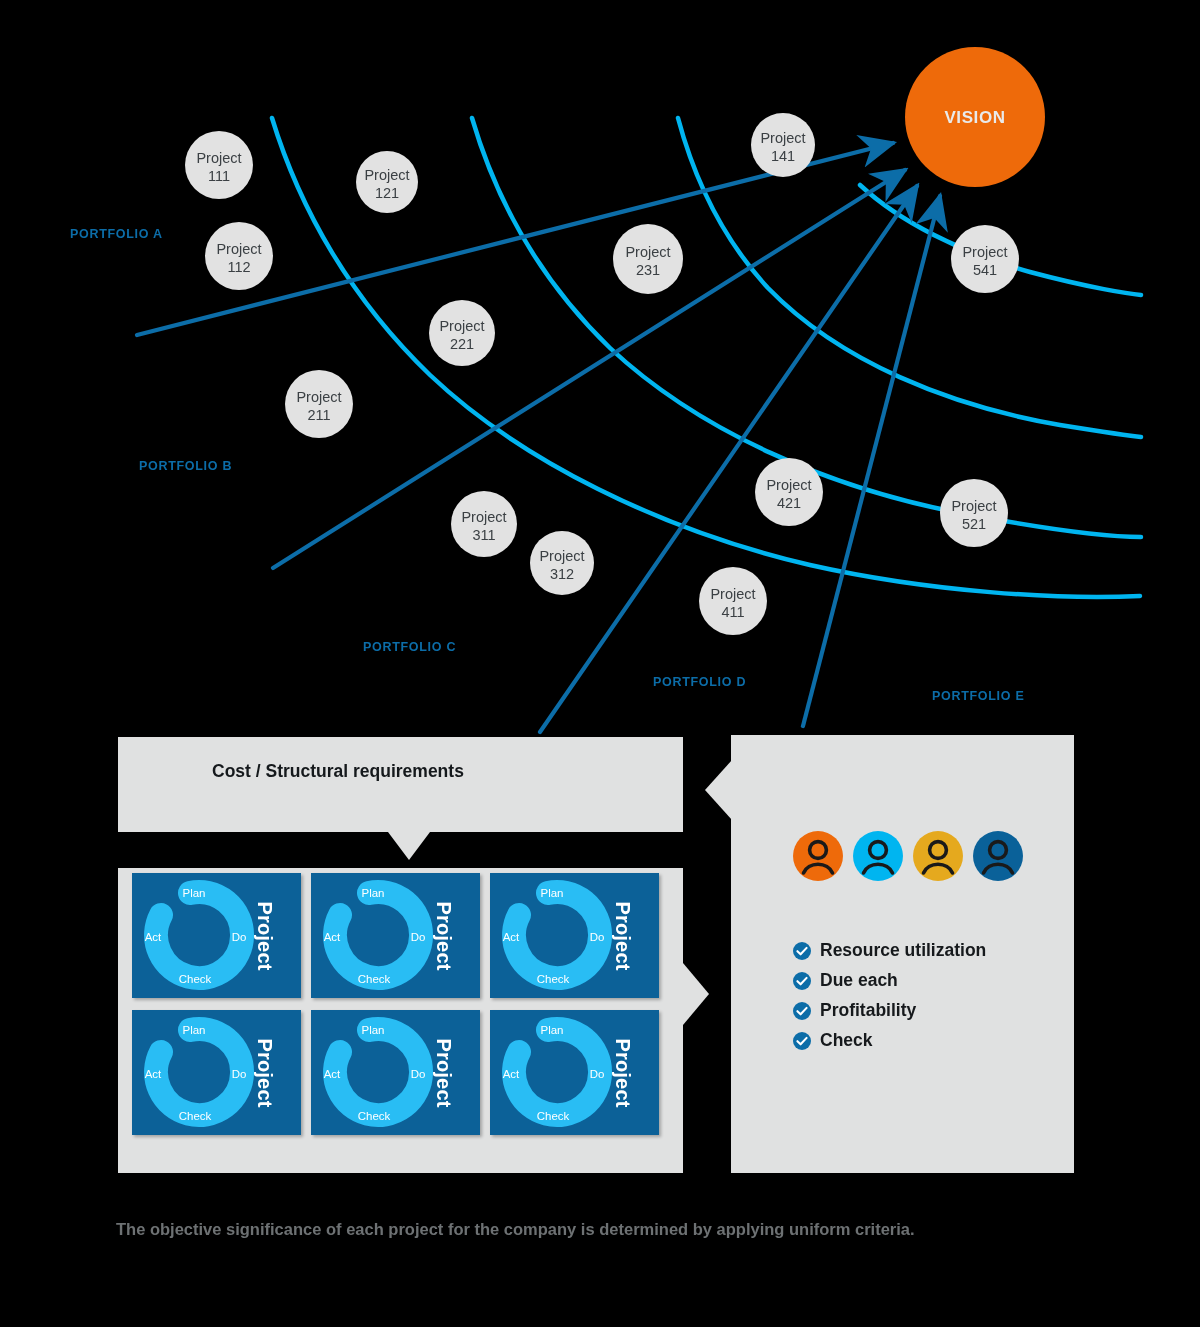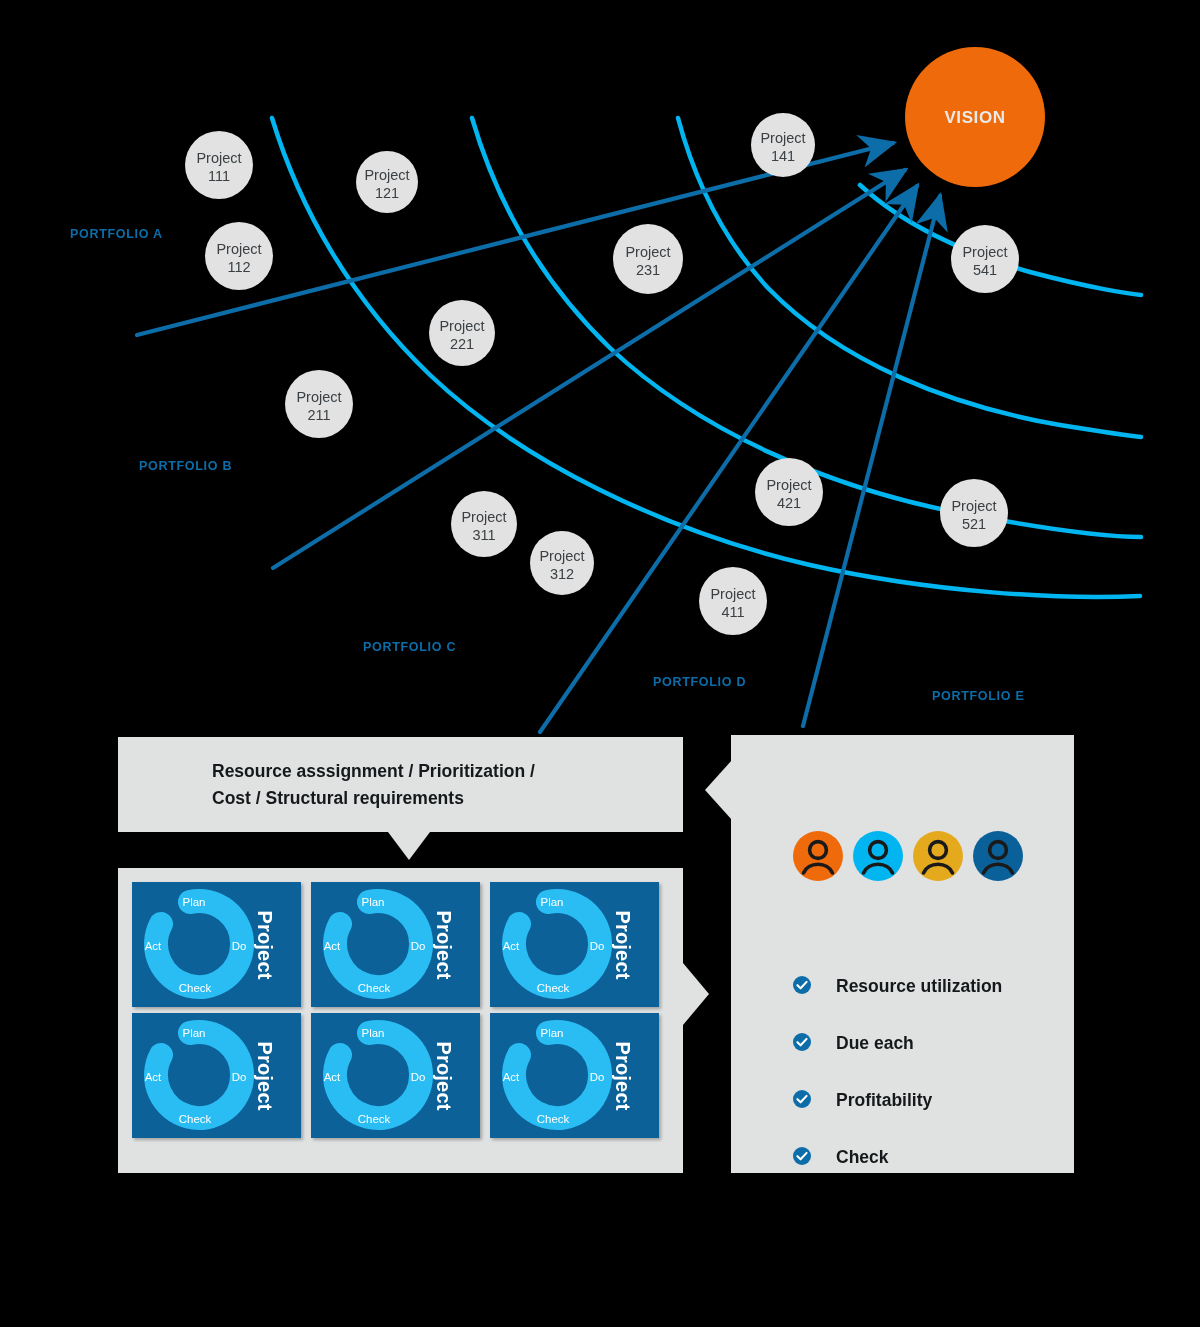--- a/index.html
+++ b/index.html
@@ -37,25 +37,25 @@
   #grid-panel { left: 118px; top: 868px; width: 565px; height: 305px; }
   #grid-arrow {
     position: absolute; left: 683px; top: 963px;
     width: 0; height: 0;
     border-top: 31px solid transparent;
     border-bottom: 31px solid transparent;
     border-left: 26px solid #e0e1e1;
   }
 
   .pdca-grid {
-    position: absolute; left: 14px; top: 14px;
+    position: absolute; left: 14px; top: 5px;
     display: grid;
     grid-template-columns: repeat(3, 169px);
     grid-template-rows: repeat(2, 125px);
-    gap: 6px 10px;
+    gap: 12px 10px;
   }
   .pdca-card {
     position: relative;
     background: #0c6198;
     box-shadow: 2px 2px 3px rgba(0,0,0,.28);
     overflow: hidden;
   }
   .pdca-svg { position: absolute; left: 6px; top: 6px; }
   .pdca-word {
     position: absolute; right: 2px; top: 50%;
@@ -71,21 +71,21 @@
     position: absolute; left: 705px; top: 760px;
     width: 0; height: 0;
     border-top: 30px solid transparent;
     border-bottom: 30px solid transparent;
     border-right: 27px solid #e0e1e1;
   }
   #avatars { position: absolute; left: 62px; top: 96px; display: flex; gap: 10px; }
   .avatar { width: 50px; height: 50px; border-radius: 50%; position: relative; }
   .avatar svg { position: absolute; left: 0; top: 0; }
   #checklist { position: absolute; left: 62px; top: 205px; }
-  .check-row { display: flex; gap: 25px; margin-bottom: 9px; margin-top: 36px; }
+  .check-row { display: flex; align-items: center; gap: 9px; margin-bottom: 9px; }
   .check-icon { width: 18px; height: 18px; flex: 0 0 18px; }
   .check-text { font-size: 17.5px; font-weight: bold; color: #16191c; }
 
   #caption {
     position: absolute; left: 116px; top: 1215px; width: 880px;
     font-size: 16.5px; font-weight: bold; color: #6d7173; line-height: 1.75;
   }
 </style>
 </head>
 <body>
@@ -191,21 +191,20 @@
         <text class="portfolio-label" x="70" y="238">PORTFOLIO A</text>
         <text class="portfolio-label" x="139" y="470">PORTFOLIO B</text>
         <text class="portfolio-label" x="363" y="651">PORTFOLIO C</text>
         <text class="portfolio-label" x="653" y="686">PORTFOLIO D</text>
         <text class="portfolio-label" x="932" y="700">PORTFOLIO E</text>
       </g>
   </svg>
 
   <div class="panel-gray" id="callout">
     <div id="callout-text">
-      <div>Resource asssignment / Prioritization /</div>
       <div>Cost / Structural requirements</div>
     </div>
   </div>
   <div id="callout-tail"></div>
 
   <div class="panel-gray" id="grid-panel">
     <div class="pdca-grid" id="pdca-grid">
         <div class="pdca-card">
           <svg class="pdca-svg" width="120" height="113" viewBox="0 0 120 113">  
             <path fill="none" stroke="#29bdf4" stroke-width="24" stroke-linecap="round" d="M 52,14 A 43,43 0 1 1 23,36"></path>  
@@ -323,14 +322,18 @@
         <div class="check-row">
           <span class="check-icon">  <svg width="18" height="18" viewBox="0 0 18 18">    
               <circle cx="9" cy="9" r="9" fill="#0c6da8"></circle>    
               <path d="M 4.4,9.2 L 7.6,12.3 L 13.6,5.9" fill="none" stroke="#ffffff" stroke-width="2.1" stroke-linecap="round" stroke-linejoin="round"></path>  
             </svg></span>
           <span class="check-text">Check</span>
         </div>
       </div>
   </div>
 
+  <div id="caption">
+    <span>The objective significance of each project for the company is determined by applying</span>
+    <span>uniform criteria.</span>
+  </div>
 
 </div>
 
 </body></html>

